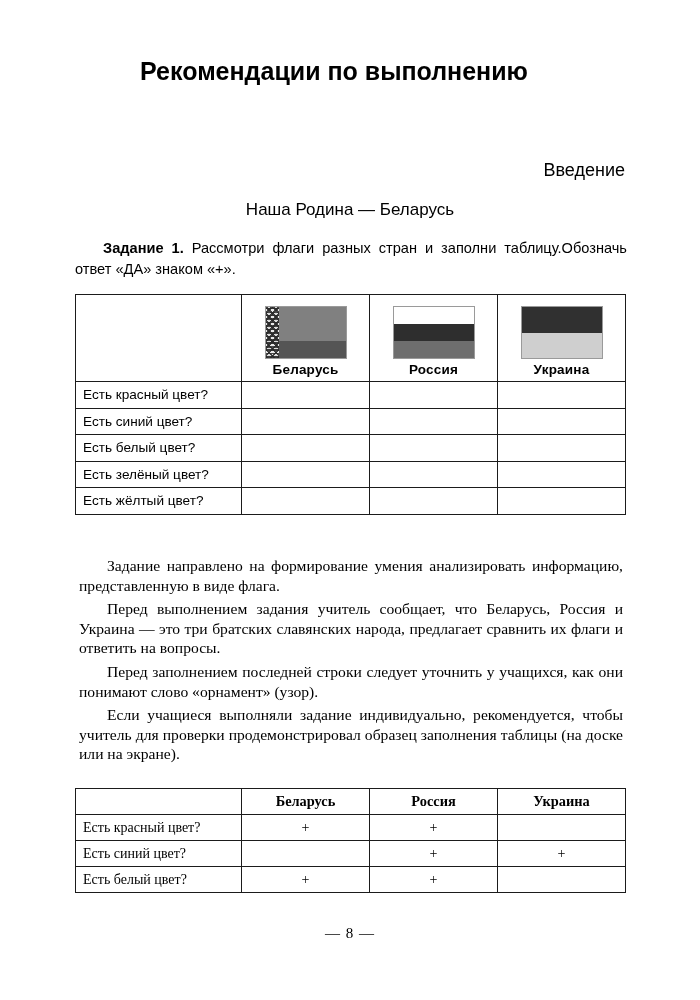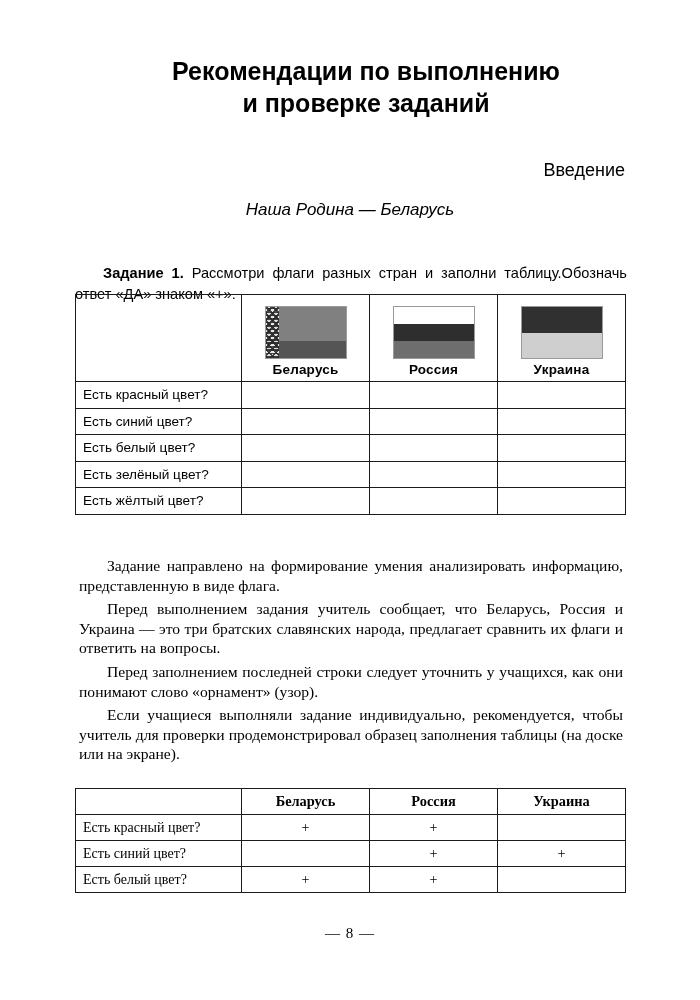--- a/index.html
+++ b/index.html
@@ -19,21 +19,21 @@
   .page {
     position: absolute;
     left: 0; top: 0;
     width: 700px;
     height: 1000px;
   }
 
   
   .doc-title {
     position: absolute;
-    left: 91px;
+    left: 59px;
     top: 55px;
     width: 550px;
     text-align: center;
     font-family: "Liberation Sans", "DejaVu Sans", sans-serif;
     font-weight: bold;
     font-size: 25px;
     line-height: 32px;
     letter-spacing: 0px;
   }
   .doc-title .ln { display: block; }
@@ -48,35 +48,33 @@
     font-size: 18px;
   }
 
   .section-subheading {
     position: absolute;
     left: 75px;
     top: 200px;
     width: 550px;
     text-align: center;
     font-family: "Liberation Sans", "DejaVu Sans", sans-serif;
-    font-style: italic;
     font-size: 17px;
   }
 
   
   .task-block {
     position: absolute;
     left: 75px;
     top: 238px;
     width: 552px;
     font-family: "Liberation Sans", "DejaVu Sans", sans-serif;
     font-size: 14.6px;
     line-height: 21px;
     text-align: justify;
-    margin-top: 25px;
   }
   .task-block .indent { display: inline-block; width: 28px; }
   .task-block b { font-weight: bold; }
 
   
   .tbl1 {
     position: absolute;
     left: 75px;
     top: 294px;
     width: 550px;
@@ -222,21 +220,20 @@
     letter-spacing: 1px;
   }
 </style>
 </head>
 <body>
 
 <div class="page">
 
   <div class="doc-title">
     <span class="ln">Рекомендации по выполнению</span>
-    <span class="ln">и проверке заданий</span>
   </div>
 
   <div class="section-heading">Введение</div>
   <div class="section-subheading">Наша Родина — Беларусь</div>
 
   <div class="task-block">
     <span class="indent"></span><b>Задание 1.</b><span> Рассмотри флаги разных стран и заполни таблицу.</span><span>Обозначь ответ «ДА» знаком «+».</span>
   </div>
 
   <table class="tbl1">

